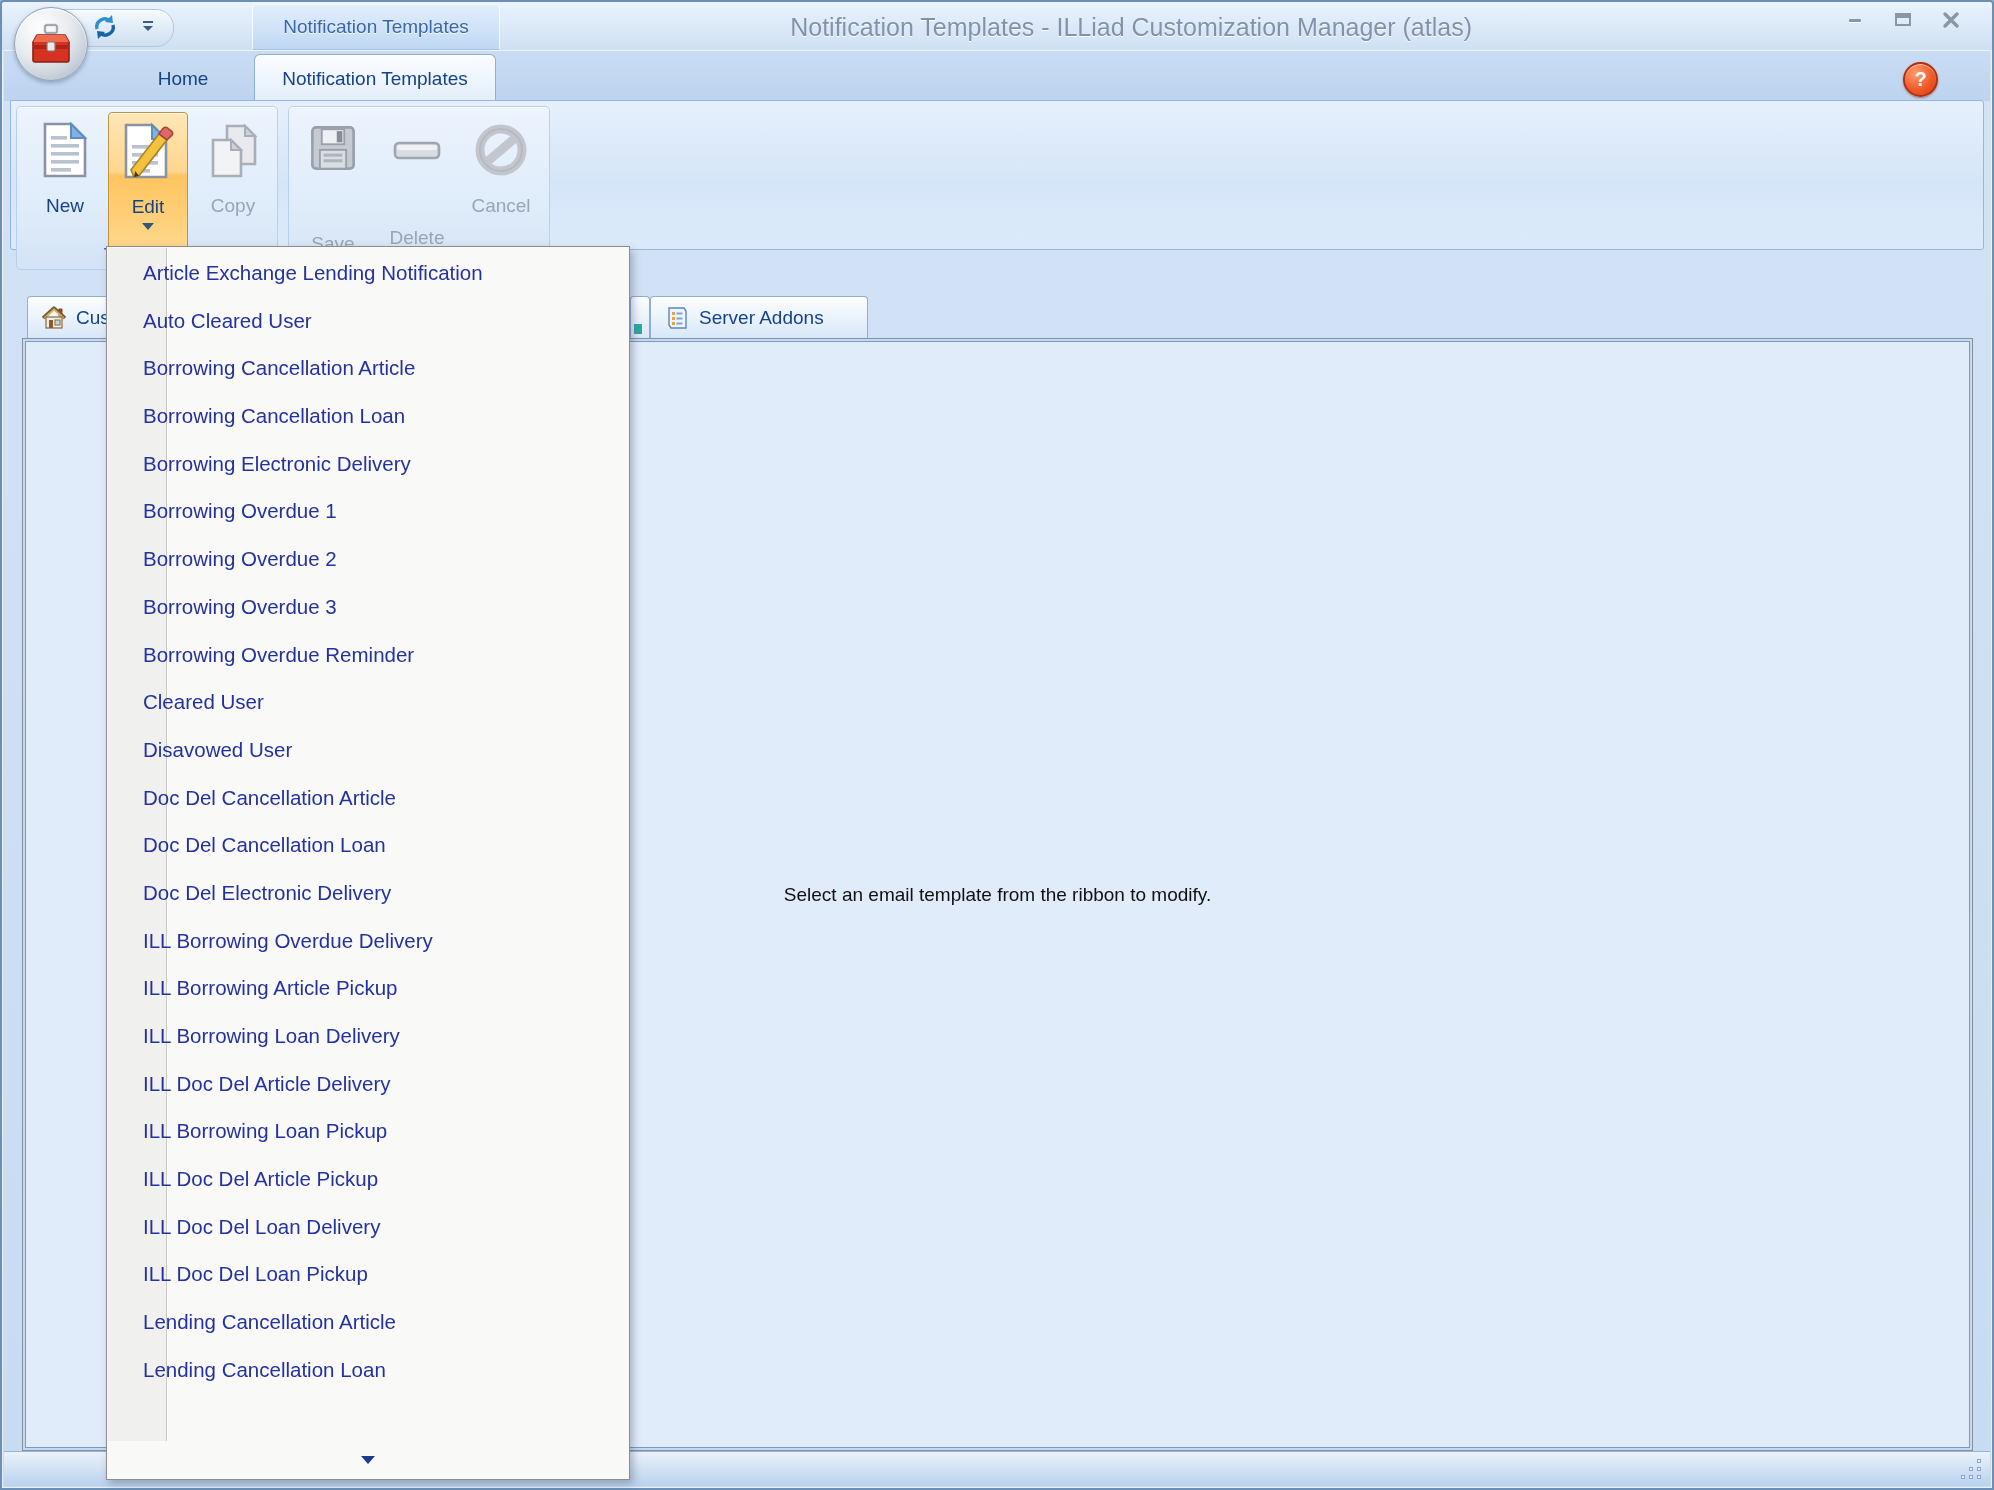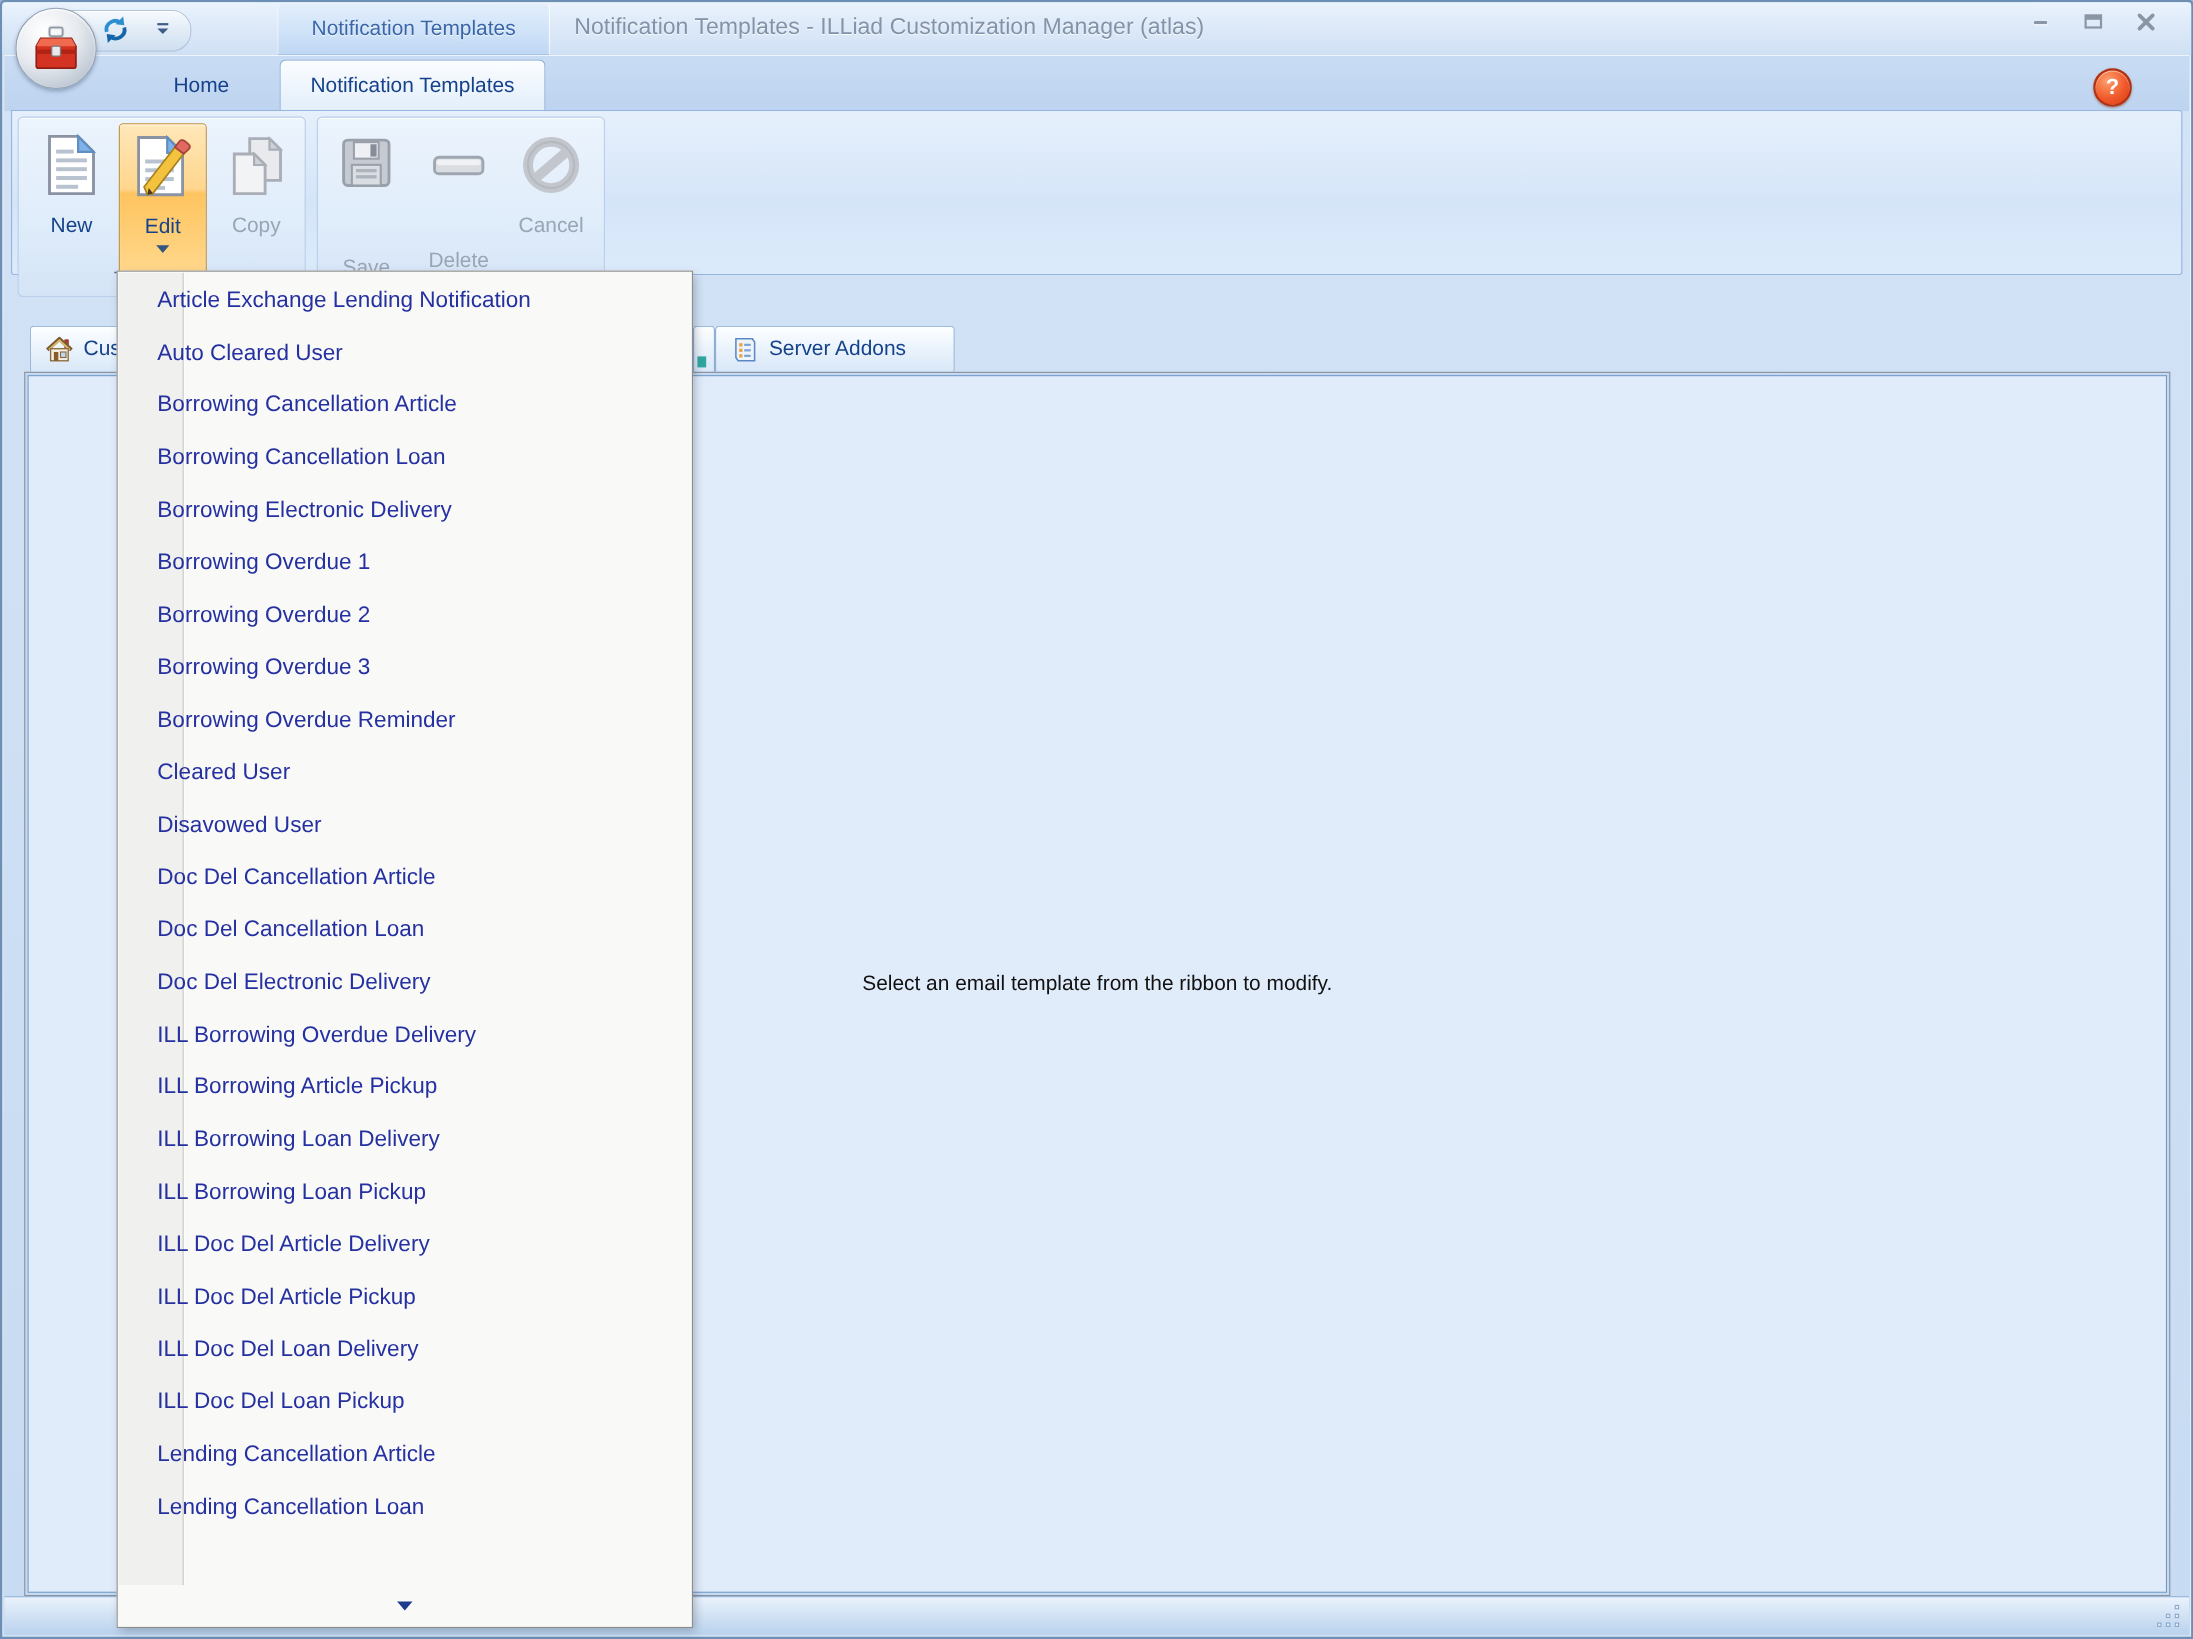--- a/index.html
+++ b/index.html
@@ -28,22 +28,22 @@
   .qat-pill{position:absolute;left:60px;top:7px;width:110px;height:36px;border-radius:0 18px 18px 0;
     background:linear-gradient(#f6fafd,#dde9f5 60%,#cfdff0);
     border:1px solid #b3c6dc;box-shadow:inset 0 1px 0 #fff;z-index:20;}
   .qat-sync{position:absolute;left:88px;top:11px;width:30px;height:28px;z-index:31;cursor:pointer;}
   .qat-drop{position:absolute;left:138px;top:16px;width:16px;height:16px;z-index:31;cursor:pointer;}
   .ctx-header{position:absolute;left:250px;top:2px;width:246px;height:44px;
     background:linear-gradient(#e2eefc,#cadff7 70%,#bed7f3);
     border:1px solid rgba(255,255,255,.8);border-bottom:1px solid #a6c2e4;
     border-radius:3px 3px 0 0;display:flex;align-items:center;justify-content:center;
     color:#3a66a8;font-size:19px;text-shadow:0 1px 0 rgba(255,255,255,.8);}
-  .win-title{position:absolute;left:520px;right:520px;top:11px;text-align:left;
-    font-size:21px;color:#8292a8;text-shadow:0 1px 0 rgba(255,255,255,.9);white-space:nowrap;}
+  .win-title{position:absolute;left:520px;right:520px;top:11px;text-align:right;
+    font-size:25px;color:#8292a8;text-shadow:0 1px 0 rgba(255,255,255,.9);white-space:nowrap;}
   .win-controls{position:absolute;right:28px;top:8px;display:flex;gap:22px;}
   .win-btn{width:26px;height:20px;display:flex;align-items:center;justify-content:center;cursor:pointer;}
   
   .tabrow{position:absolute;left:2px;right:2px;top:48px;height:50px;
     background:linear-gradient(#c9dcf4,#bdd3ef);
     border-top:1px solid rgba(255,255,255,.75);}
   .tab-home{position:absolute;left:113px;top:6px;width:132px;height:43px;
     display:flex;align-items:center;justify-content:center;
     color:#15428b;font-size:19px;cursor:pointer;}
   .tab-active{position:absolute;left:250px;top:3px;width:240px;height:47px;
@@ -317,22 +317,22 @@
         <div class="menu-item">Borrowing Overdue 3</div>
         <div class="menu-item">Borrowing Overdue Reminder</div>
         <div class="menu-item">Cleared User</div>
         <div class="menu-item">Disavowed User</div>
         <div class="menu-item">Doc Del Cancellation Article</div>
         <div class="menu-item">Doc Del Cancellation Loan</div>
         <div class="menu-item">Doc Del Electronic Delivery</div>
         <div class="menu-item">ILL Borrowing Overdue Delivery</div>
         <div class="menu-item">ILL Borrowing Article Pickup</div>
         <div class="menu-item">ILL Borrowing Loan Delivery</div>
+        <div class="menu-item">ILL Doc Del Article Delivery</div>
         <div class="menu-item">ILL Borrowing Loan Pickup</div>
-        <div class="menu-item">ILL Doc Del Article Delivery</div>
         <div class="menu-item">ILL Doc Del Article Pickup</div>
         <div class="menu-item">ILL Doc Del Loan Delivery</div>
         <div class="menu-item">ILL Doc Del Loan Pickup</div>
         <div class="menu-item">Lending Cancellation Article</div>
         <div class="menu-item">Lending Cancellation Loan</div>
       </div>
     <div class="menu-scroll">
       <span class="tri"></span>
     </div>
   </div>

